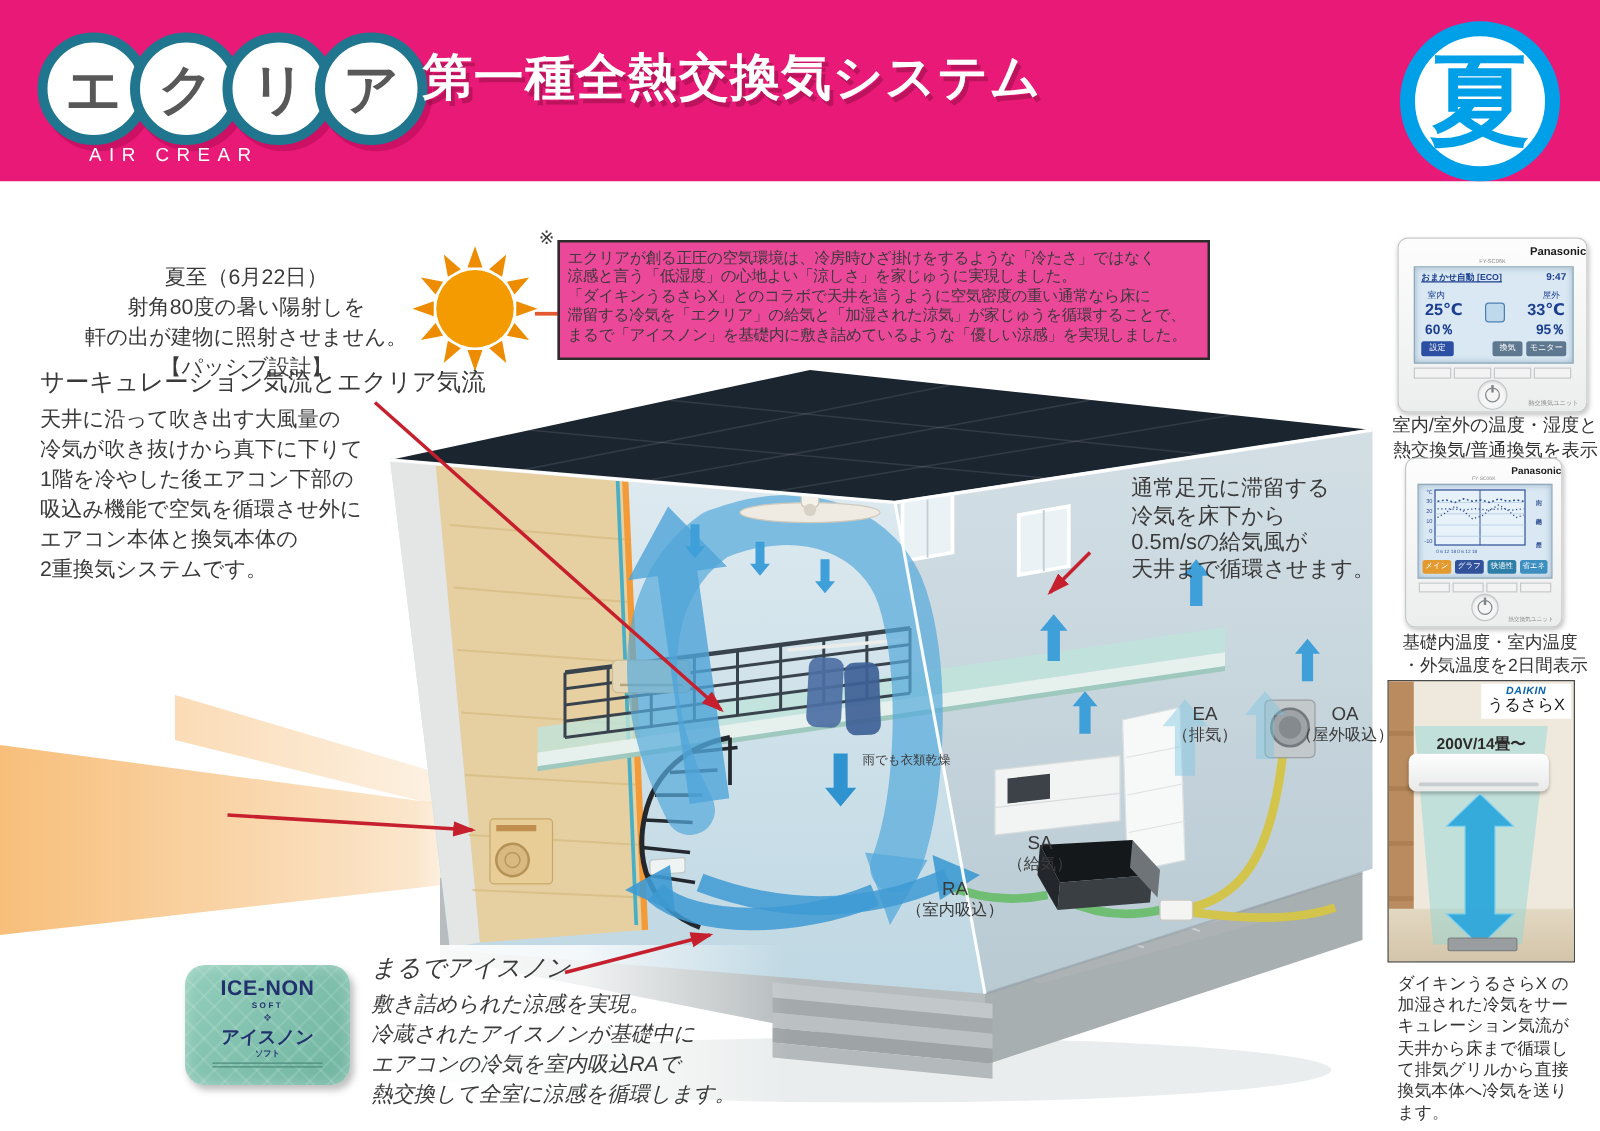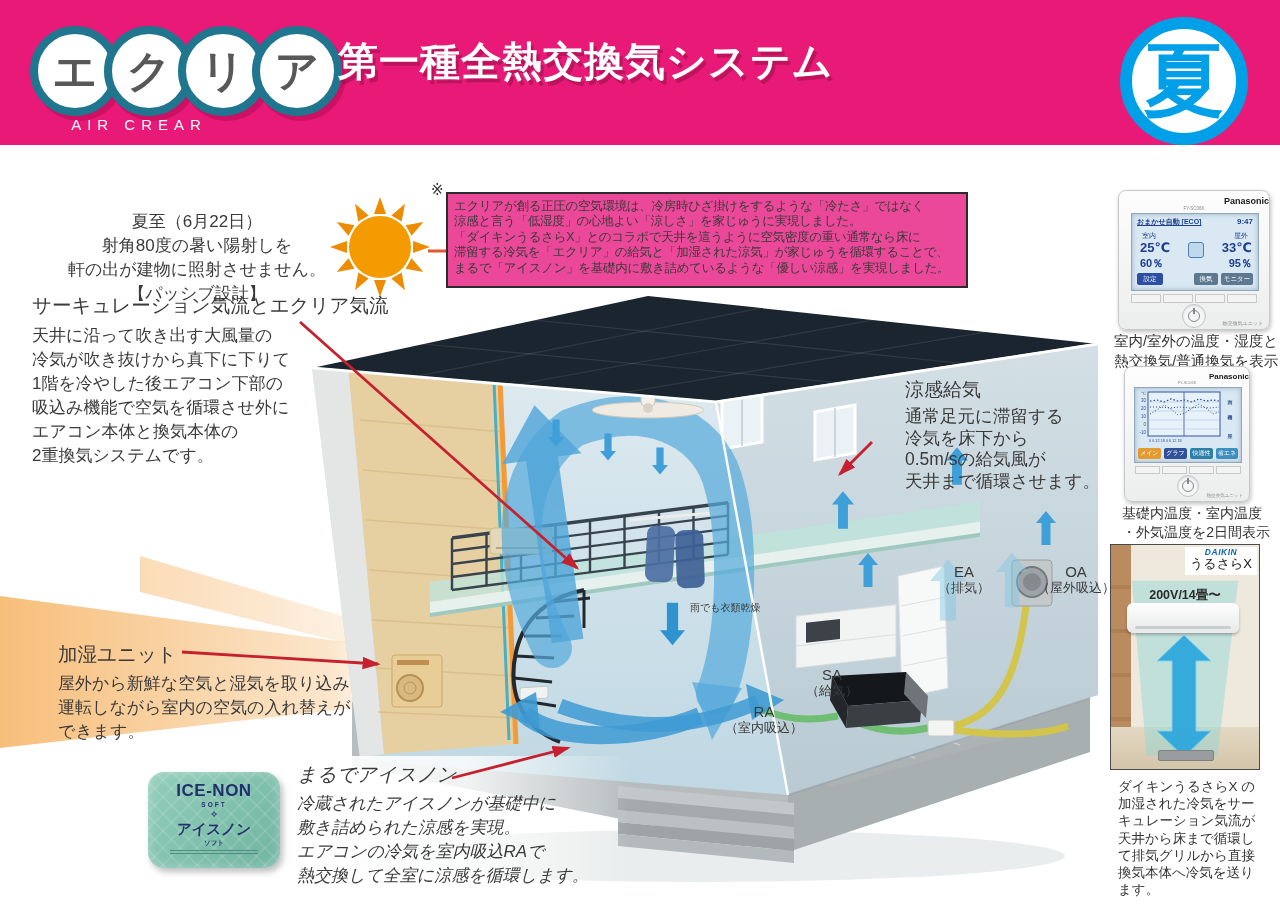--- a/index.html
+++ b/index.html
@@ -354,41 +354,32 @@
     <div class="blk-body" style="margin-top:5px;">
       <div class="tline">天井に沿って吹き出す大風量の</div>
       <div class="tline">冷気が吹き抜けから真下に下りて</div>
       <div class="tline">1階を冷やした後エアコン下部の</div>
       <div class="tline">吸込み機能で空気を循環させ外に</div>
       <div class="tline">エアコン本体と換気本体の</div>
       <div class="tline">2重換気システムです。</div>
     </div>
   </div>
 
-  <div class="abs" style="left:58px;top:641px;z-index:2;">
-    <div class="blk-heading">加湿ユニット</div>
-    <div class="blk-body" style="margin-top:4px;">
-      <div class="tline">屋外から新鮮な空気と湿気を取り込み</div>
-      <div class="tline">運転しながら室内の空気の入れ替えが</div>
-      <div class="tline">できます。</div>
-    </div>
-  </div>
 
   <div class="abs" style="left:297px;top:761px;z-index:2;font-style:italic;">
     <div class="blk-heading">まるでアイスノン</div>
     <div class="blk-body" style="margin-top:4px;">
+      <div class="tline">敷き詰められた涼感を実現。</div>
       <div class="tline">冷蔵されたアイスノンが基礎中に</div>
-      <div class="tline">敷き詰められた涼感を実現。</div>
       <div class="tline">エアコンの冷気を室内吸込RAで</div>
       <div class="tline">熱交換して全室に涼感を循環します。</div>
     </div>
   </div>
 
   <div class="abs" style="left:905px;top:377px;z-index:2;">
-    <div class="blk-heading" style="font-size:19px;">涼感給気</div>
     <div style="font-size:17.5px;line-height:21.5px;margin-top:3px;">
       <div class="tline">通常足元に滞留する</div>
       <div class="tline">冷気を床下から</div>
       <div class="tline">0.5m/sの給気風が</div>
       <div class="tline">天井まで循環させます。</div>
     </div>
   </div>
 
   <div class="dlabel" style="left:932px;top:563px;width:64px;z-index:2;">
     <div class="main">EA</div>

